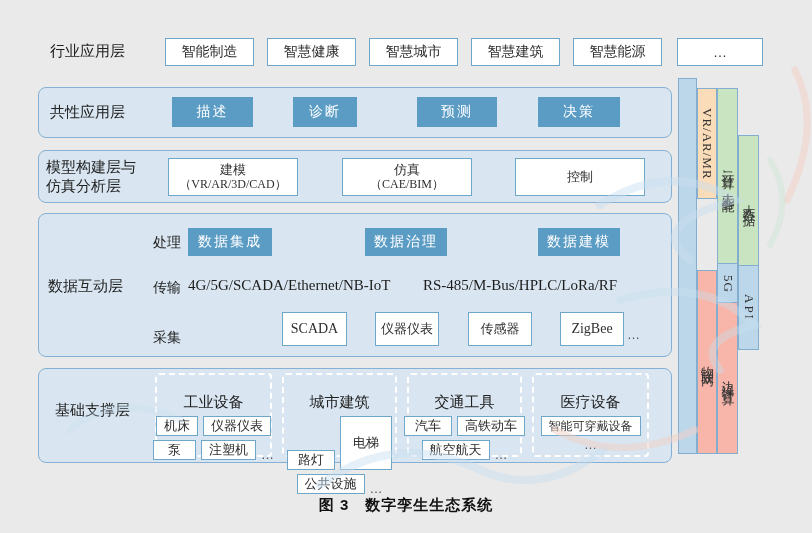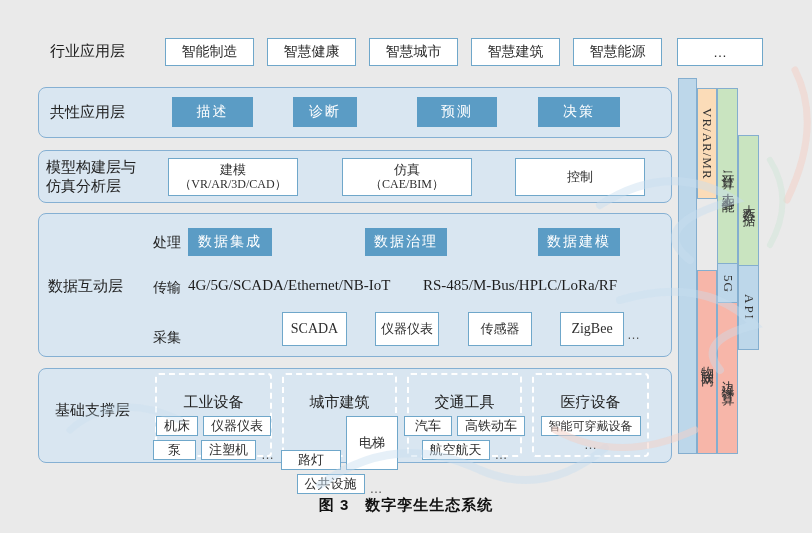--- a/index.html
+++ b/index.html
@@ -95,21 +95,21 @@
     <div class="g-row">
       <span class="sbox" style="padding:1px 14px;">泵</span>
       <span class="sbox">注塑机</span>
       <span class="dots">…</span>
     </div>
   </div>
 
   <div class="group" style="left:282px;width:111px;">
     <div class="g-title">城市建筑</div>
     <div class="g-row">
-      <span class="sbox" style="padding:1px 16px;">路灯</span>
+      <span class="sbox" style="padding:1px 10px;">路灯</span>
       <span class="sbox" style="padding:18px 12px;">电梯</span>
     </div>
     <div class="g-row">
       <span class="sbox">公共设施</span>
       <span class="dots">…</span>
     </div>
   </div>
 
   <div class="group" style="left:407px;width:111px;">
     <div class="g-title">交通工具</div>

